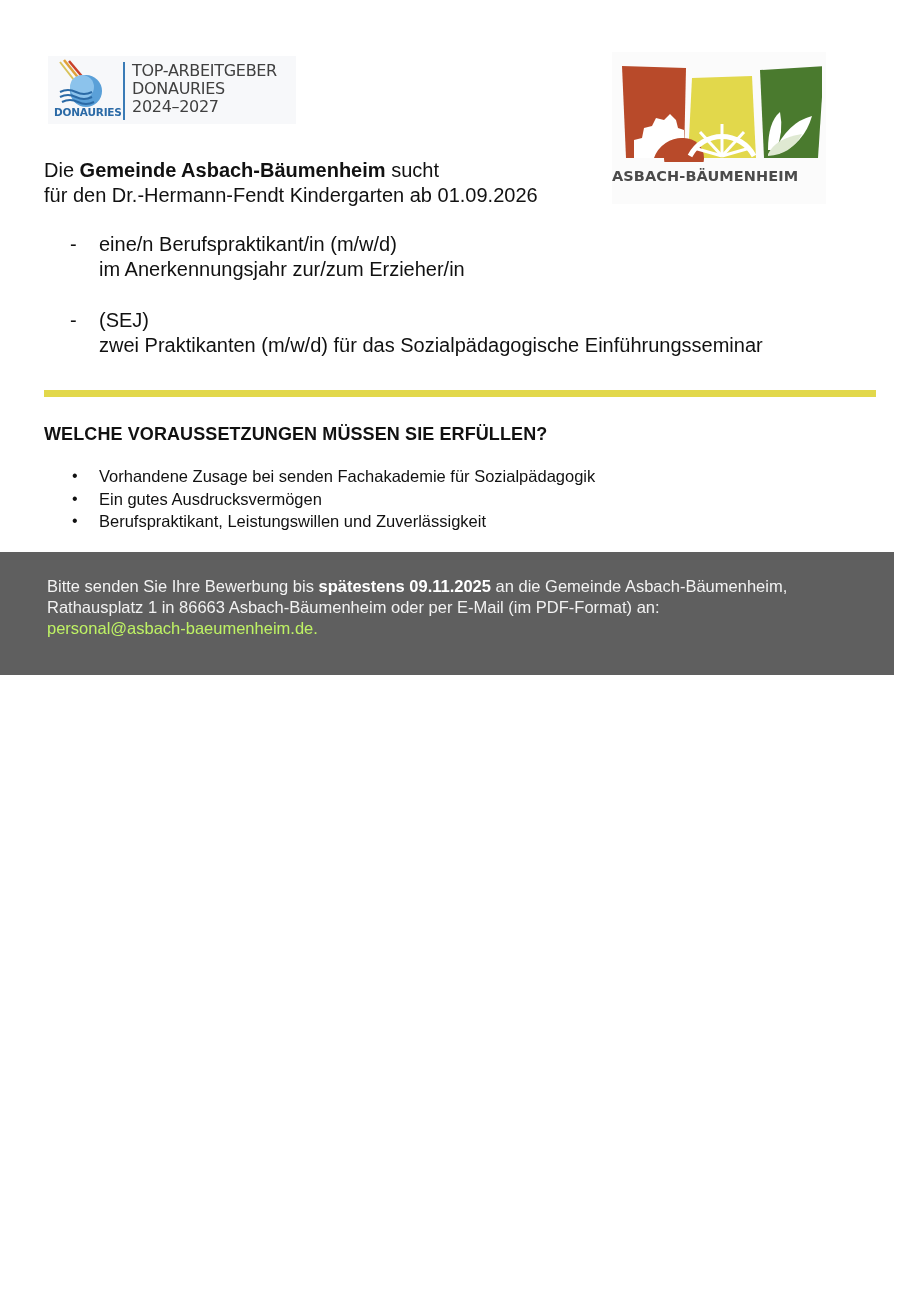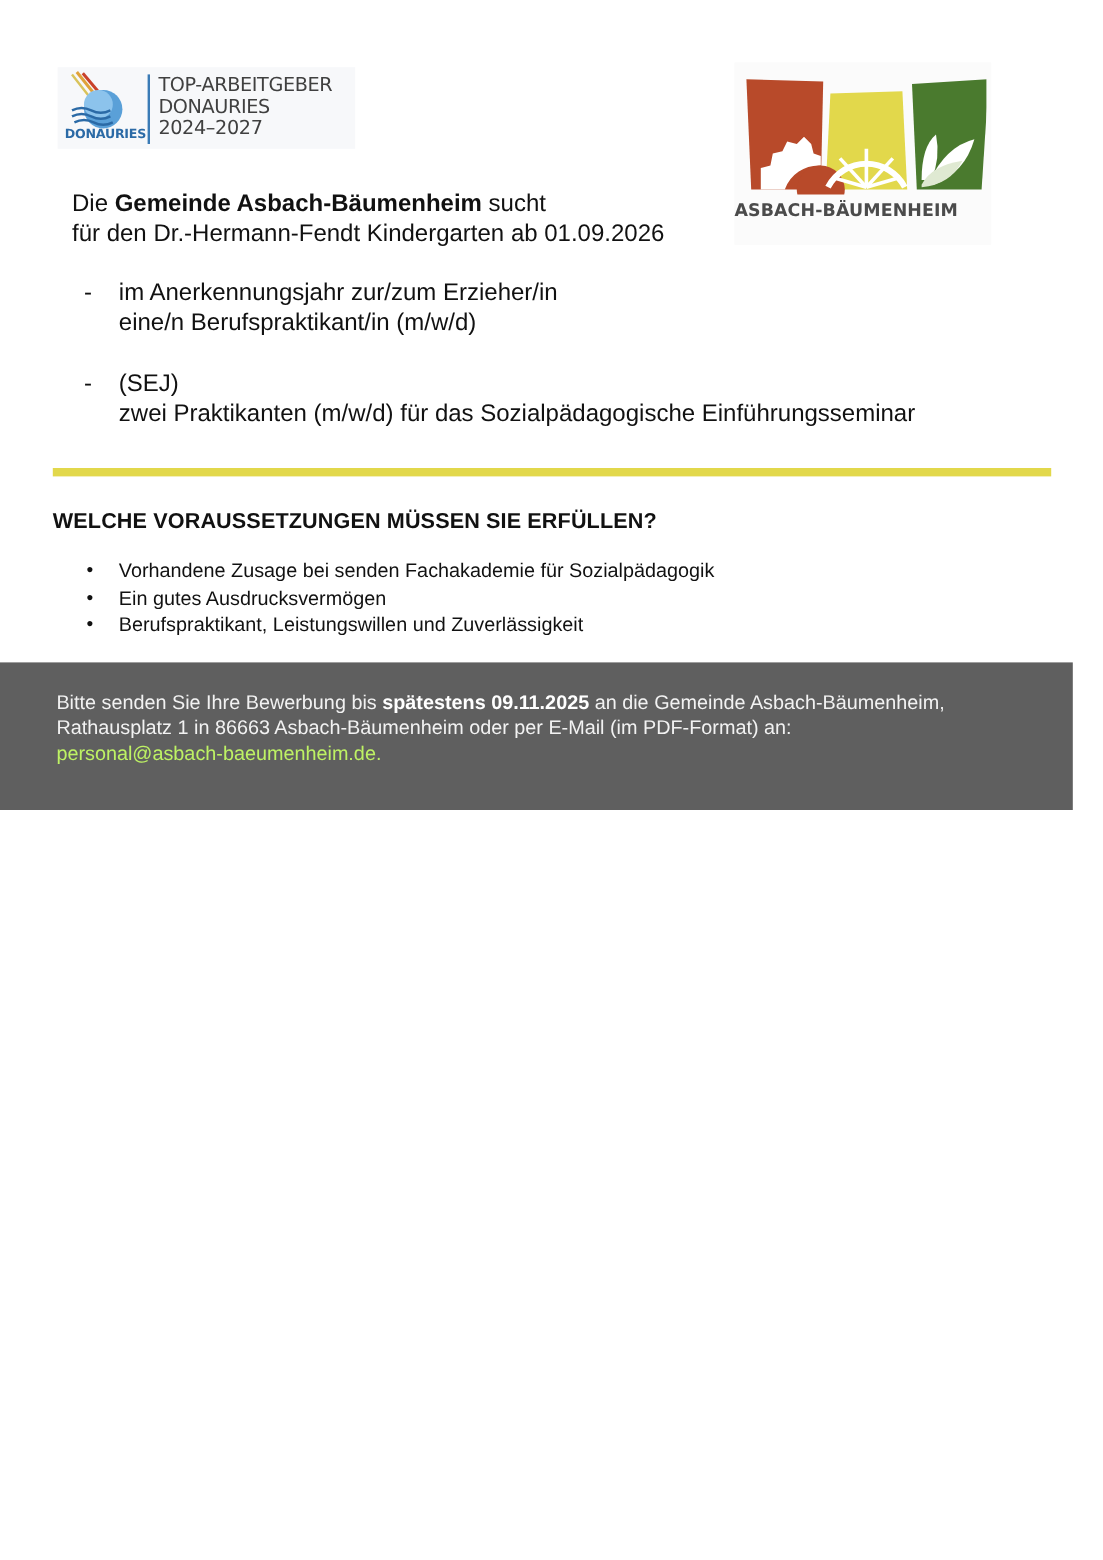--- a/index.html
+++ b/index.html
@@ -50,21 +50,21 @@
       position: absolute; left: 0; width: 214px; top: 116px;
       text-align: left;
       font-family: "DejaVu Sans", sans-serif;
       font-size: 14.5px; font-weight: bold; color: #4b4b4b;
       letter-spacing: 0.1px;
     }
 
     
     .intro {
       left: 44px; top: 158px;
-      font-size: 20px; line-height: 25px; color: #111; margin-left: 16px;
+      font-size: 20px; line-height: 25px; color: #111;
     }
     .intro b { font-weight: bold; }
 
     
     .positions {
       left: 44px; top: 232px; width: 820px;
       font-size: 20px; line-height: 25px;
       margin: 0; padding: 0; list-style: none;
     }
     .positions li {
@@ -169,22 +169,22 @@
 <div class="abs intro">
   <div>
     <span>Die </span><b>Gemeinde Asbach-Bäumenheim</b><span> sucht</span>
   </div>
   <div>für den Dr.-Hermann-Fendt Kindergarten ab 01.09.2026</div>
 </div>
 
 <ul class="abs positions">
   <li>
     <span class="dash">-</span>
+    <div>eine/n Berufspraktikant/in (m/w/d)</div>
     <div>im Anerkennungsjahr zur/zum Erzieher/in</div>
-    <div>eine/n Berufspraktikant/in (m/w/d)</div>
   </li>
   <li>
     <span class="dash">-</span>
     <div>(SEJ)</div>
     <div>zwei Praktikanten (m/w/d) für das Sozialpädagogische Einführungsseminar</div>
   </li>
 </ul>
 
 <div class="abs rule"></div>
 

